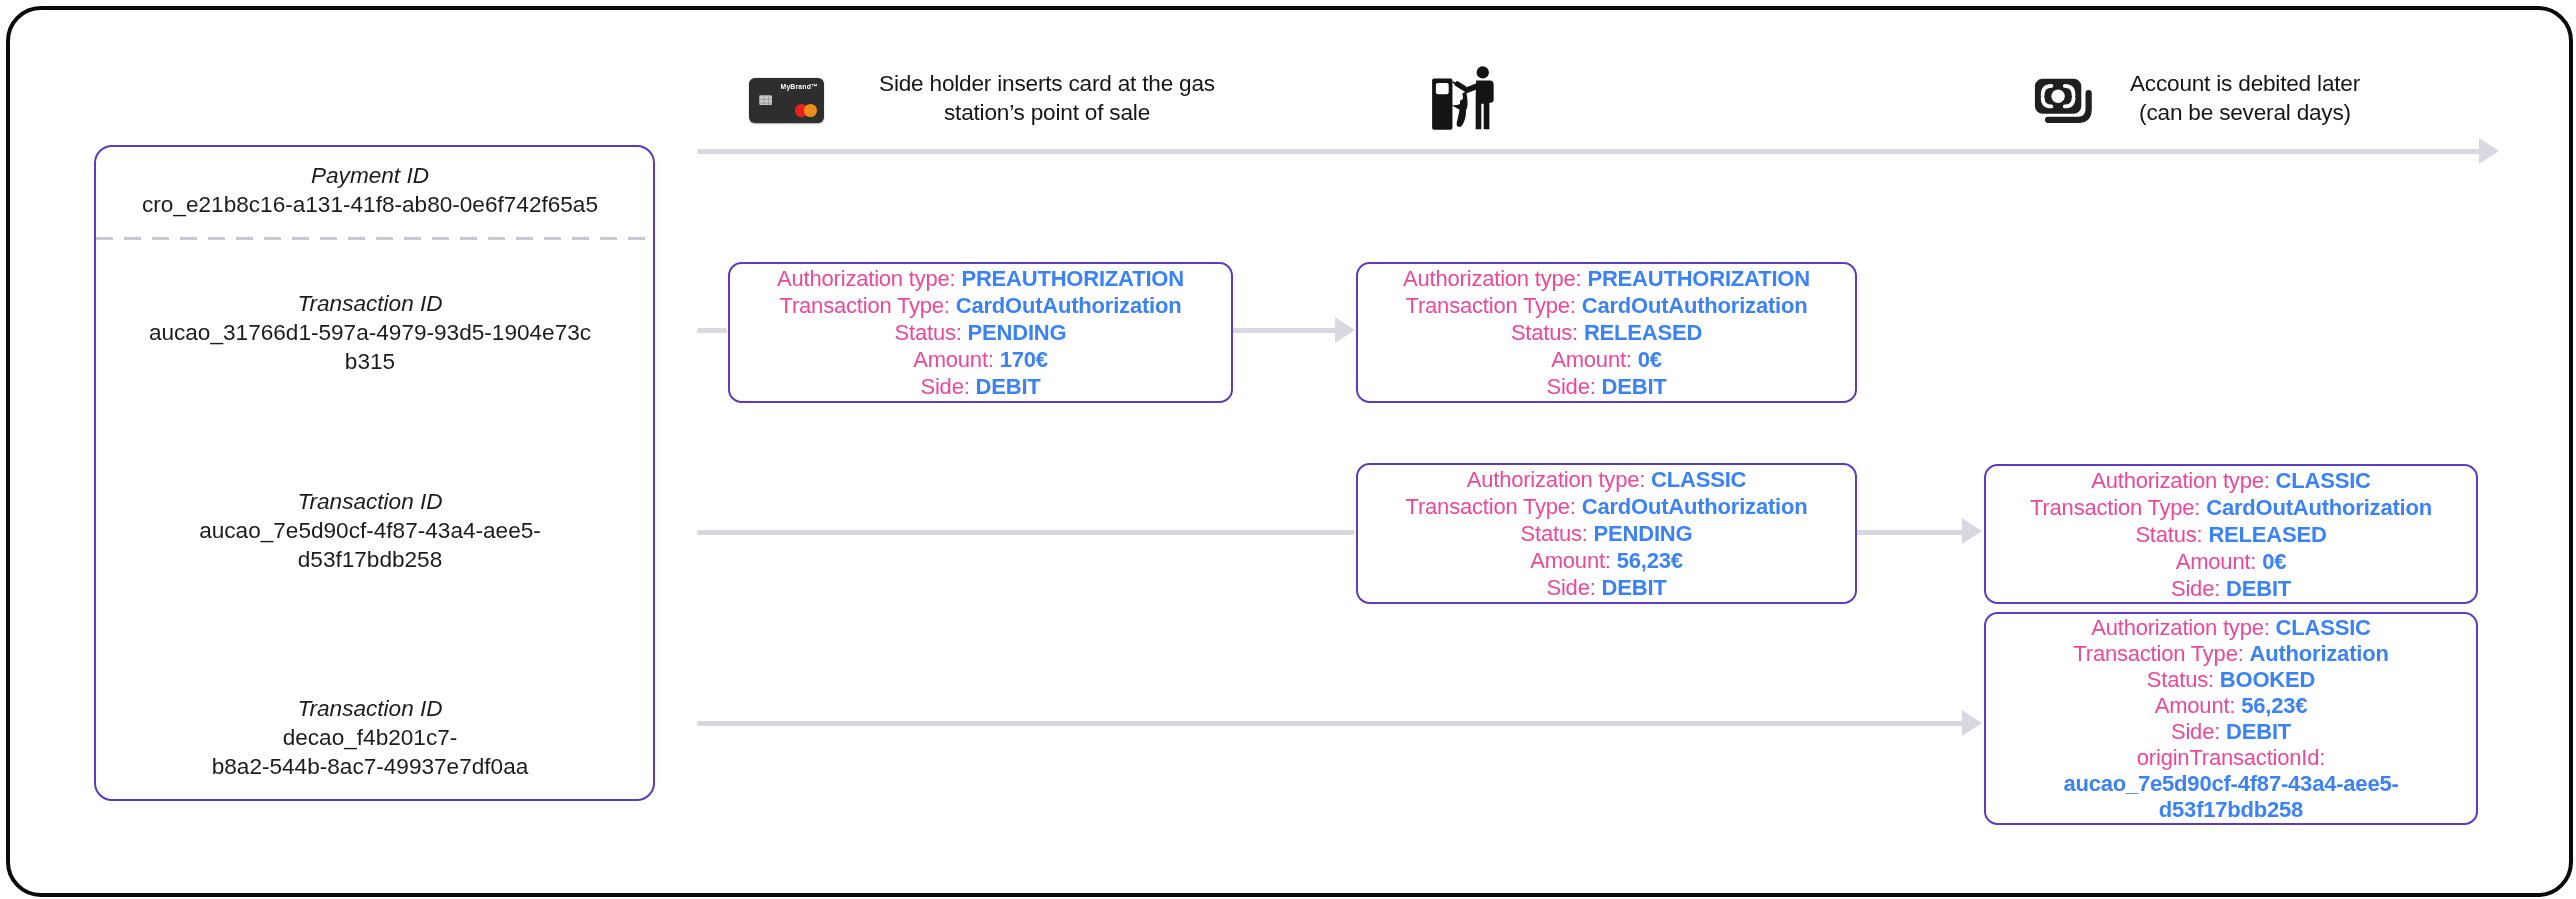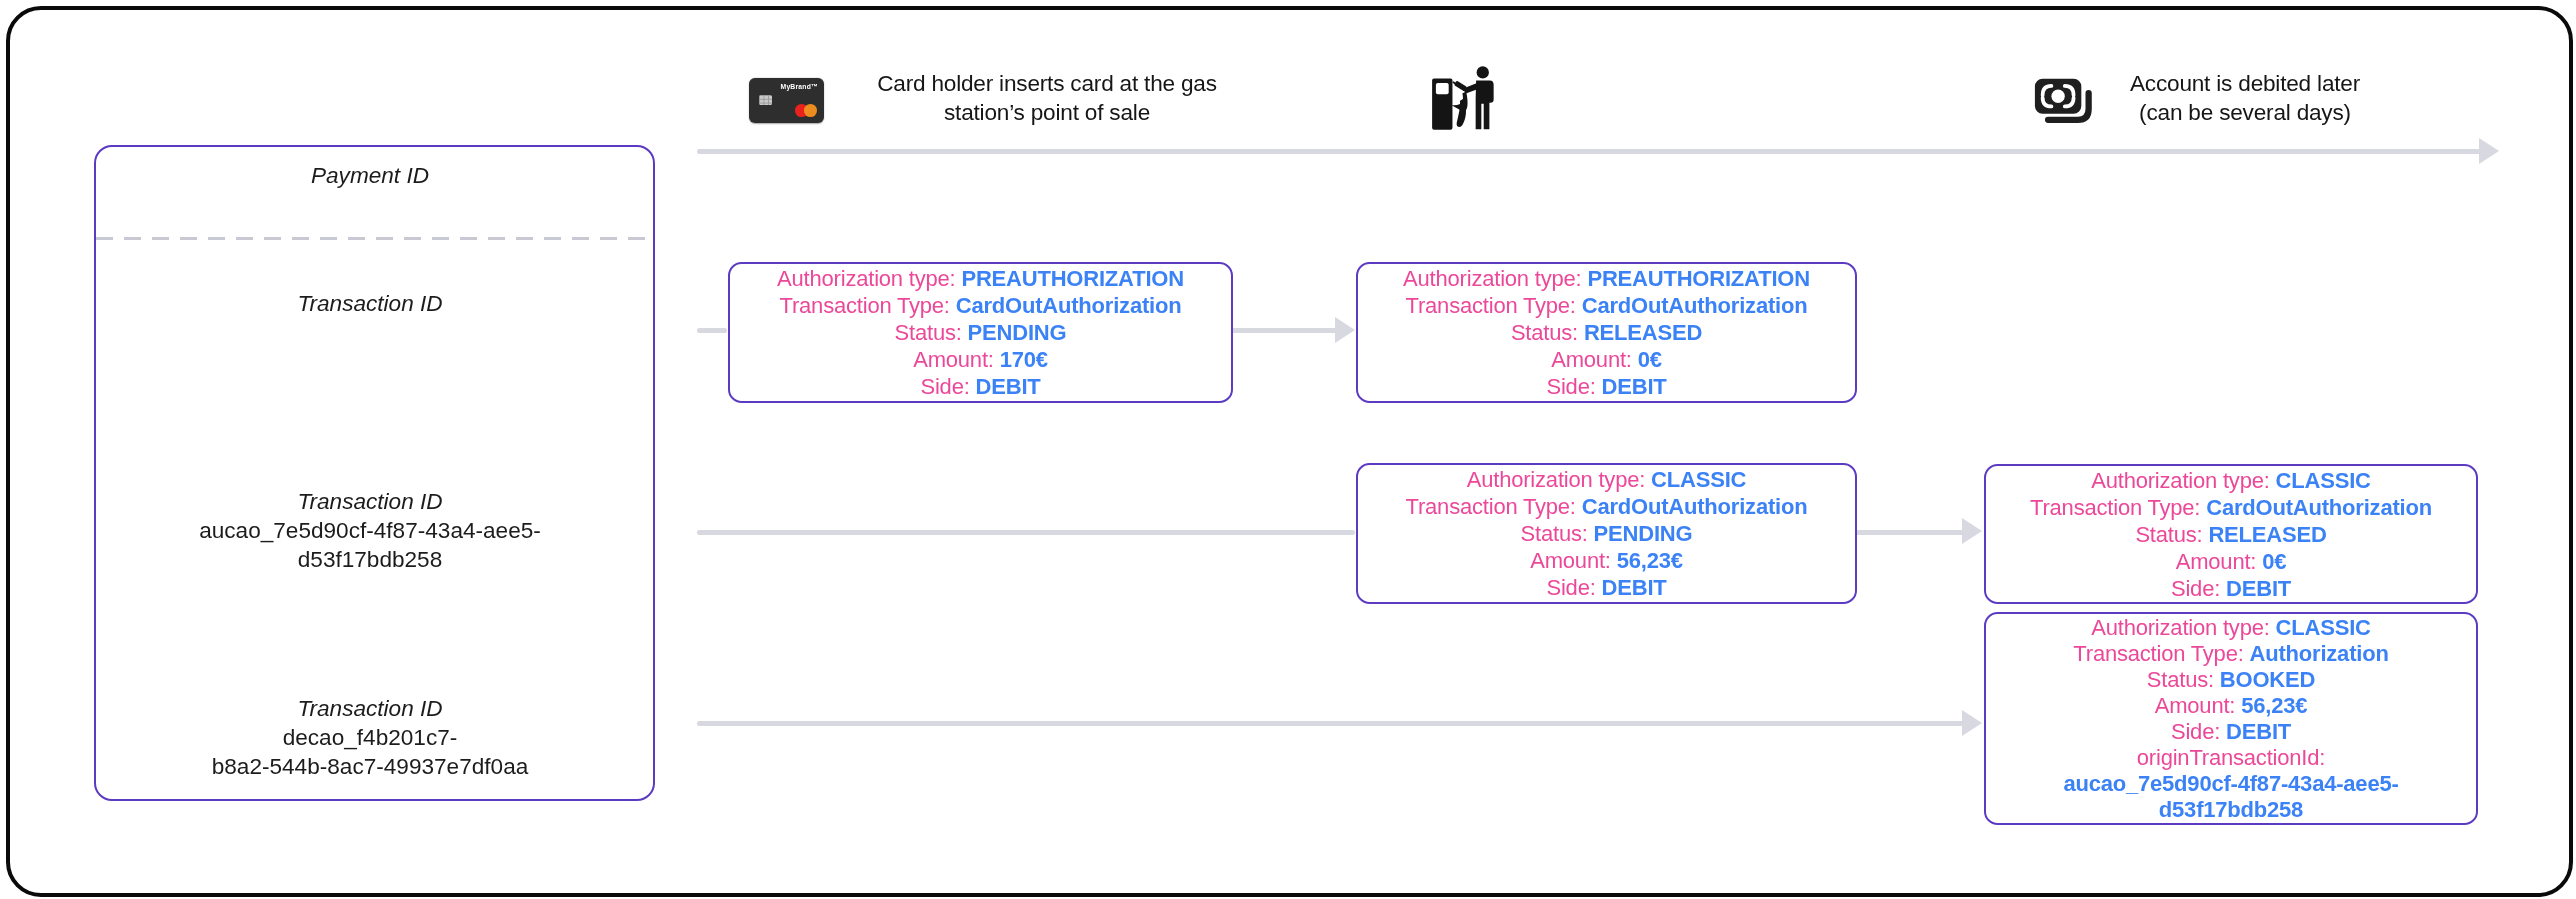--- a/index.html
+++ b/index.html
@@ -57,21 +57,21 @@
 
   <div class="tl-line" style="left:697px;top:149px;width:1784px;"></div>
   <div class="arrowhead" style="left:2479px;top:138px;"></div>
 
   <div class="cc">
     <span class="brand">MyBrand™</span>
     <span class="chip"></span>
     <span class="mc-red"></span>
     <span class="mc-orange"></span>
   </div>
-  <div class="step-text" style="left:851px;top:69px;width:392px;">Card holder inserts card at the gas
+  <div class="step-text" style="left:851px;top:69px;width:392px;">Side holder inserts card at the gas
 station’s point of sale</div>
 
   <svg class="icon-svg" style="left:1426px;top:63px;" width="96" height="71" viewBox="0 0 390 300">
     <g fill="#141414">
       <rect x="18" y="66" width="86" height="216" rx="8"></rect>
       <rect x="34" y="84" width="54" height="48" rx="8" fill="#ffffff"></rect>
       <path d="M100 178 C150 182 152 158 146 128 L162 122 C172 168 170 206 150 206 Z"></path>
       <g>
         <rect x="112" y="86" width="52" height="22" rx="6" transform="rotate(32 138 97)"></rect>
         <rect x="104" y="80" width="16" height="8" rx="3" transform="rotate(32 112 84)"></rect>
@@ -91,25 +91,28 @@
     <path d="M176 62 Q218 62 218 106" fill="none" stroke="#ffffff" stroke-width="18" stroke-linecap="round"></path>
     <path d="M218 118 Q218 160 176 160" fill="none" stroke="#ffffff" stroke-width="18" stroke-linecap="round"></path>
     <path d="M112 160 Q70 160 70 118" fill="none" stroke="#ffffff" stroke-width="18" stroke-linecap="round"></path>
   </svg>
   <div class="step-text" style="left:2117px;top:69px;width:256px;">Account is debited later
 (can be several days)</div>
 
   <div class="panel">
     <div class="blk" style="top:13.6px;">
       <div class="id-label">Payment ID</div>
+      <div class="id-value">cro_e21b8c16-a131-41f8-ab80-0e6f742f65a5</div>
     </div>
     <div class="divider"></div>
 
     <div class="blk" style="top:142px;">
       <div class="id-label">Transaction ID</div>
+      <div class="id-value">aucao_31766d1-597a-4979-93d5-1904e73c
+b315</div>
     </div>
     <div class="blk" style="top:340px;">
       <div class="id-label">Transaction ID</div>
       <div class="id-value">aucao_7e5d90cf-4f87-43a4-aee5-
 d53f17bdb258</div>
     </div>
     <div class="blk" style="top:547px;">
       <div class="id-label">Transaction ID</div>
       <div class="id-value">decao_f4b201c7-
 b8a2-544b-8ac7-49937e7df0aa</div>

